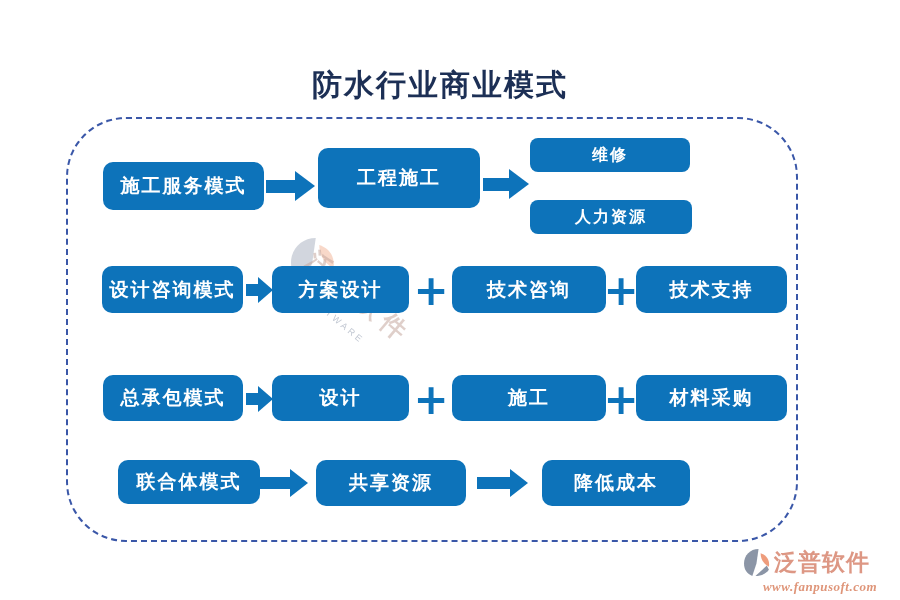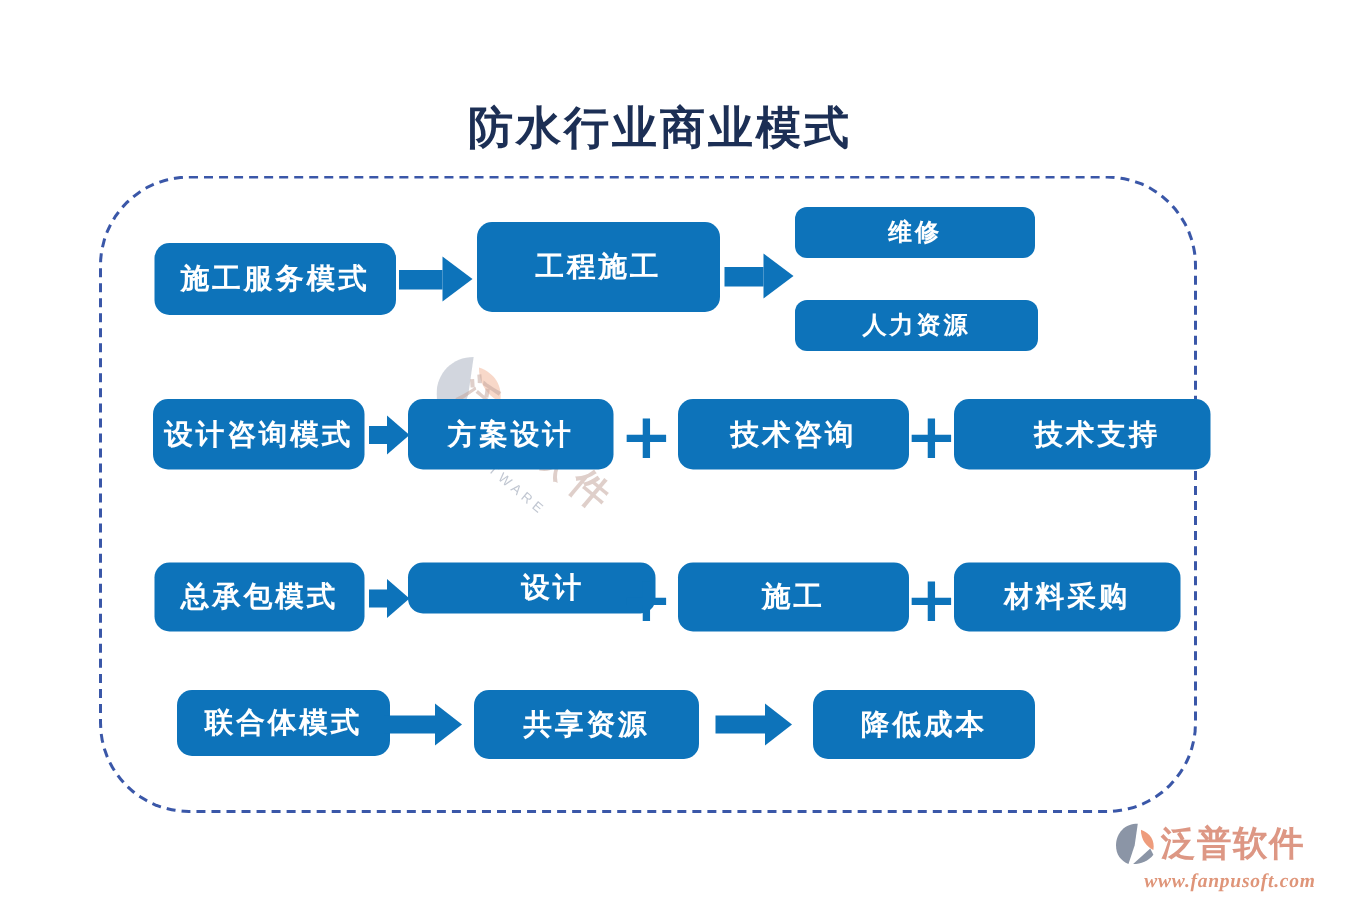--- a/index.html
+++ b/index.html
@@ -83,28 +83,28 @@
 
   <div class="box" style="left:102px;top:266px;width:141px;height:47px;">设计咨询模式</div>
   <div class="arrow sm" style="left:246px;top:276px;width:27px;height:27px;">
       <i class="bar"></i>
       <i class="head"></i>
     </div>
   <div class="box" style="left:272px;top:266px;width:137px;height:47px;">方案设计</div>
   <div class="plus" style="left:417px;top:277px;">+</div>
   <div class="box" style="left:452px;top:266px;width:154px;height:47px;">技术咨询</div>
   <div class="plus" style="left:607px;top:277px;">+</div>
-  <div class="box" style="left:636px;top:266px;width:151px;height:47px;padding-left:20px;">技术支持</div>
+  <div class="box" style="left:636px;top:266px;width:151px;height:47px;">技术支持</div>
 
   <div class="box" style="left:103px;top:375px;width:140px;height:46px;">总承包模式</div>
   <div class="arrow sm" style="left:246px;top:385px;width:27px;height:27px;">
       <i class="bar"></i>
       <i class="head"></i>
     </div>
-  <div class="box" style="left:272px;top:375px;width:137px;height:34px;padding-left:28px;">设计</div>
+  <div class="box" style="left:272px;top:375px;width:137px;height:46px;">设计</div>
   <div class="plus" style="left:417px;top:386px;">+</div>
   <div class="box" style="left:452px;top:375px;width:154px;height:46px;">施工</div>
   <div class="plus" style="left:607px;top:386px;">+</div>
   <div class="box" style="left:636px;top:375px;width:151px;height:46px;">材料采购</div>
 
   <div class="box" style="left:118px;top:460px;width:142px;height:44px;">联合体模式</div>
   <div class="arrow md" style="left:256px;top:469px;width:52px;height:28px;">
       <i class="bar"></i>
       <i class="head"></i>
     </div>

